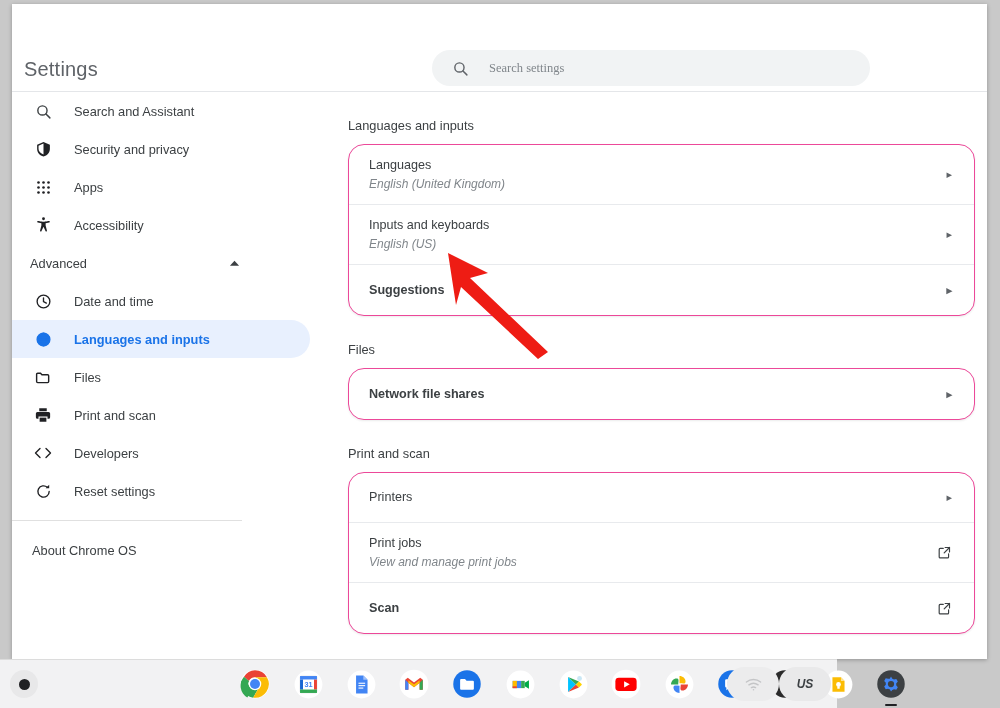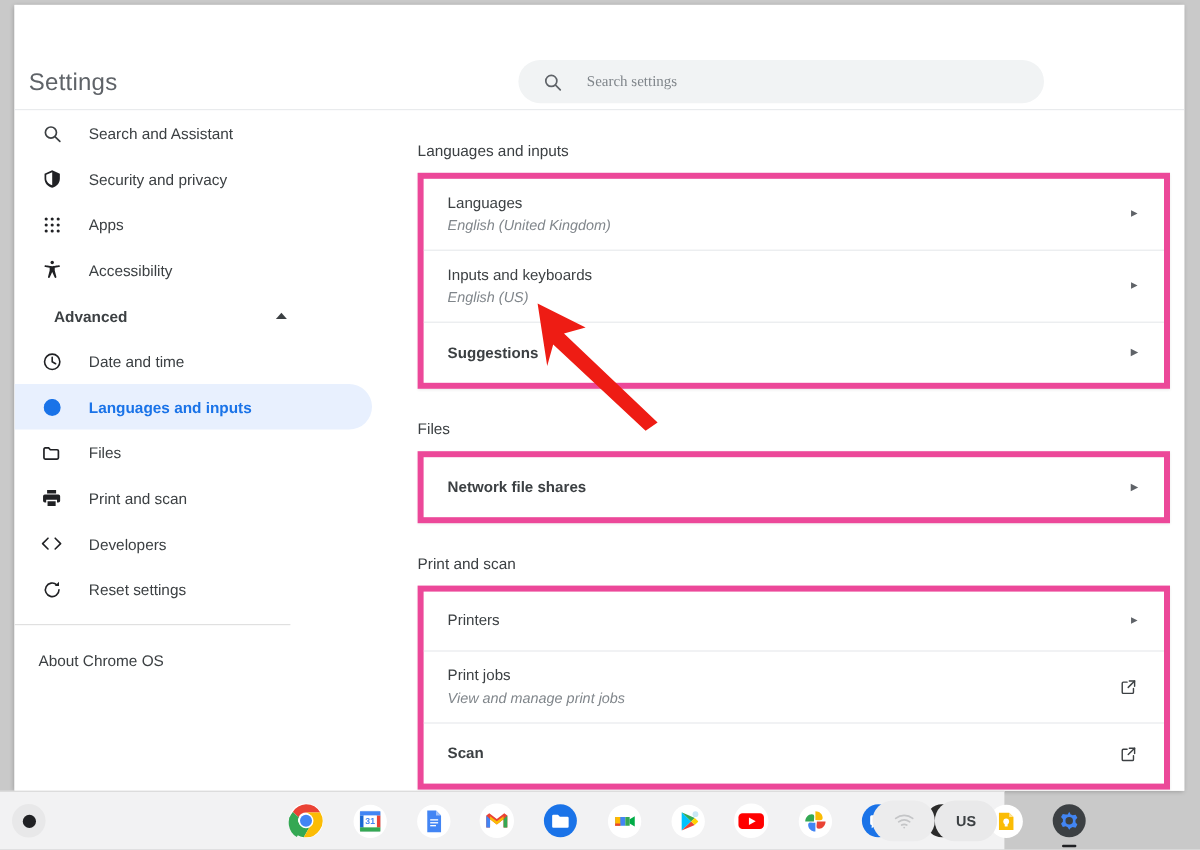--- a/index.html
+++ b/index.html
@@ -82,26 +82,25 @@
     flex: 0 0 22px;
   }
   .nav-item.selected {
     background: #e8f0fe;
     color: #1a73e8;
     font-weight: bold;
   }
   .nav-item.selected .ico svg { fill: #1a73e8; stroke: #1a73e8; }
   .nav-group {
     display: flex; align-items: center;
-    height: 38px; padding-left: 33px;
+    height: 38px; padding-left: 18px;
     font-size: 12.8px; color: #3c4043;
     cursor: pointer;
     width: 228px;
     box-sizing: border-box;
-    font-weight: bold;
   }
   .nav-group .grp-label { flex: 1; }
   .nav-divider {
     height: 1px; background: #e0e0e0;
     margin: 10px 88px 10px 0;
   }
   .nav-plain {
     display: flex; align-items: center;
     height: 38px; padding-left: 20px;
     font-size: 12.8px; color: #3c4043;
@@ -116,22 +115,22 @@
     overflow: hidden;
   }
   .section-title {
     font-size: 12.8px; color: #3c4043;
     margin: 26px 0 11px 18px;
   }
   .card {
     margin-left: 18px;
     width: 627px;
     background: #ffffff;
-    border: 5px solid #ec4899;
-    border-radius: 0;
+    border: 1px solid #ec4899;
+    border-radius: 16px;
     box-shadow: 0 1px 2px rgba(60,64,67,.10);
     box-sizing: border-box;
     overflow: hidden;
   }
   .row {
     position: relative;
     display: flex; align-items: center;
     min-height: 50px;
     padding: 0 22px 0 20px;
     border-bottom: 1px solid #e8eaed;
@@ -205,21 +204,21 @@
   }
   .app-icon.active::after {
     content: "";
     position: absolute; bottom: -5px; left: 50%;
     transform: translateX(-50%);
     width: 12px; height: 2.5px; border-radius: 2px;
     background: #202124;
   }
   .status-area {
     position: absolute; right: 6px; top: 7px;
-    display: flex; align-items: center; gap: 0;
+    display: flex; align-items: center; gap: 0; font-style: italic;
   }
   .status-pill {
     height: 34px; min-width: 34px;
     border-radius: 17px;
     background: #e9e9ea;
     display: flex; align-items: center; justify-content: center;
     padding: 0 9px;
     font-size: 12px; color: #3c4043; font-weight: bold;
     cursor: pointer;
   }

